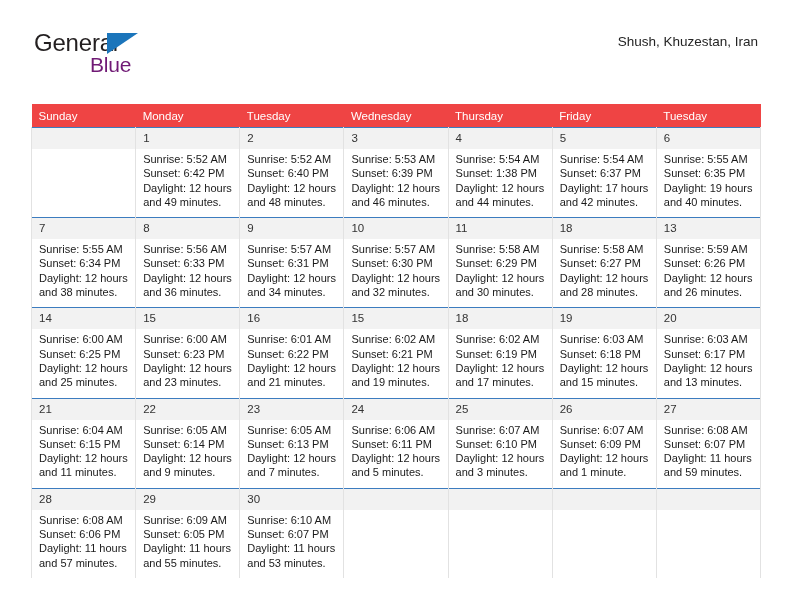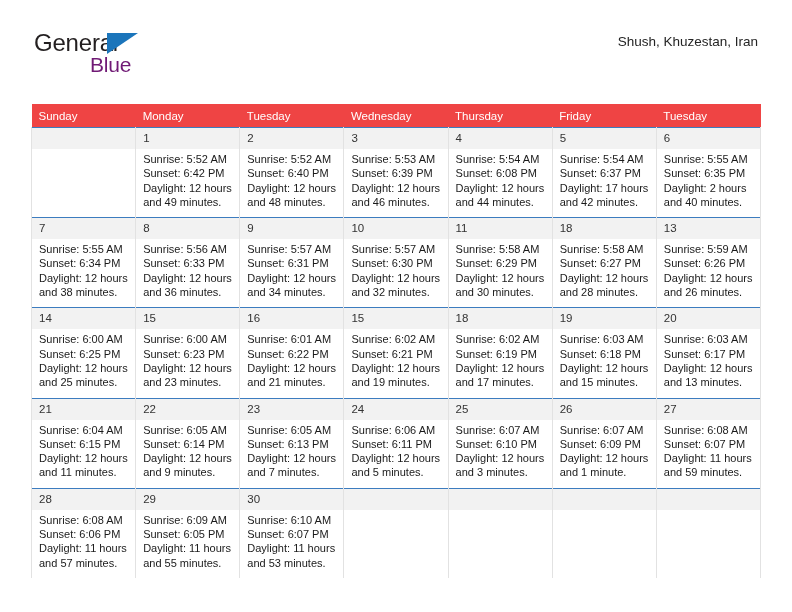--- a/index.html
+++ b/index.html
@@ -199,38 +199,38 @@
             <div class="cell-body">
               <div class="cell-line sunrise">Sunrise: 5:53 AM</div>
               <div class="cell-line sunset">Sunset: 6:39 PM</div>
               <div class="cell-line daylight">Daylight: 12 hours and 46 minutes.</div>
             </div>
           </td>
           <td>
             <div class="daynum">4</div>
             <div class="cell-body">
               <div class="cell-line sunrise">Sunrise: 5:54 AM</div>
-              <div class="cell-line sunset">Sunset: 6:08 PM</div>
+              <div class="cell-line sunset">Sunset: 1:38 PM</div>
               <div class="cell-line daylight">Daylight: 12 hours and 44 minutes.</div>
             </div>
           </td>
           <td>
             <div class="daynum">5</div>
             <div class="cell-body">
               <div class="cell-line sunrise">Sunrise: 5:54 AM</div>
               <div class="cell-line sunset">Sunset: 6:37 PM</div>
               <div class="cell-line daylight">Daylight: 17 hours and 42 minutes.</div>
             </div>
           </td>
           <td>
             <div class="daynum">6</div>
             <div class="cell-body">
               <div class="cell-line sunrise">Sunrise: 5:55 AM</div>
               <div class="cell-line sunset">Sunset: 6:35 PM</div>
-              <div class="cell-line daylight">Daylight: 2 hours and 40 minutes.</div>
+              <div class="cell-line daylight">Daylight: 19 hours and 40 minutes.</div>
             </div>
           </td>
         </tr>
         <tr class="week">
           <td>
             <div class="daynum">7</div>
             <div class="cell-body">
               <div class="cell-line sunrise">Sunrise: 5:55 AM</div>
               <div class="cell-line sunset">Sunset: 6:34 PM</div>
               <div class="cell-line daylight">Daylight: 12 hours and 38 minutes.</div>

